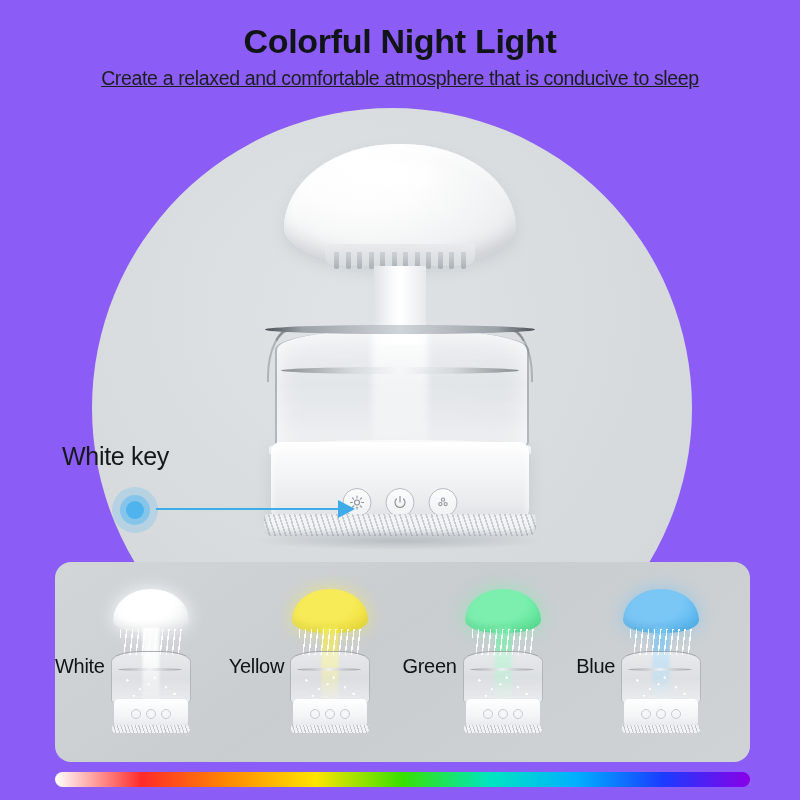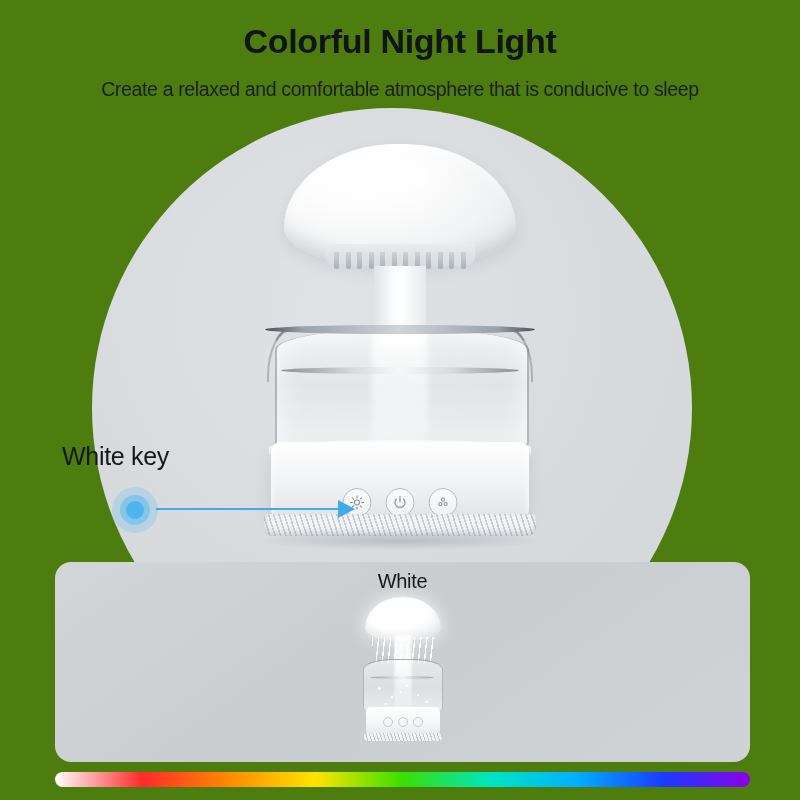--- a/index.html
+++ b/index.html
@@ -8,45 +8,46 @@
     background: #e9ebed;
   }
   body {
     font-family: "Liberation Sans", sans-serif;
   }
   #page {
     position: relative;
     width: 800px;
     height: 800px;
     overflow: hidden;
-    background: #4d7c0f;
+    background: #8b5cf6;
   }
 
   
   .title {
     position: absolute;
     top: 22px;
     left: 0;
     width: 800px;
     text-align: center;
     font-size: 34px;
     font-weight: bold;
     color: #111416;
     letter-spacing: -0.3px;
     font-family: "Liberation Sans", sans-serif;
   }
   .subtitle {
     position: absolute;
-    top: 78px;
+    top: 67px;
     left: 0;
     width: 800px;
     text-align: center;
     font-size: 19.5px;
     color: #1b1e20;
     letter-spacing: -0.35px;
+    text-decoration: underline;
   }
 
   
   .bg-circle {
     position: absolute;
     left: 92px;
     top: 108px;
     width: 600px;
     height: 600px;
     border-radius: 50%;
@@ -326,21 +327,21 @@
     left: 0;
     top: 0;
     width: 695px;
     height: 200px;
     display: flex;
   }
   .swatch {
     flex: 1 1 0;
     position: relative;
     display: flex;
-    flex-direction: column;
+    flex-direction: row;
     align-items: center;
     text-align: center;
   }
   .swatch-label {
     margin-top: 8px;
     font-size: 20px;
     color: #101314;
     letter-spacing: -0.3px;
   }
   .mini {
@@ -569,18 +570,78 @@
             <div class="mini-base">
               <div class="mini-btns">
                 <div class="mini-btn"></div>
                 <div class="mini-btn"></div>
                 <div class="mini-btn"></div>
               </div>
             </div>
             <div class="mini-vent"></div>
           </div>
         </div>
+        <div class="swatch">
+          <div class="swatch-label">Yellow</div>
+          <div class="mini">
+            <div class="mini-cap" style="background: radial-gradient(at 36% 26%, rgb(247, 235, 88) 0%, rgb(247, 235, 88) 48%, rgb(236, 220, 48) 100%); box-shadow: rgba(247, 235, 88, 0.65) 0px 0px 18px, rgba(0, 0, 0, 0.06) 0px -6px 10px inset;"></div>
+            <div class="mini-beam" style="background: linear-gradient(rgba(247, 235, 88, 0.65) 0%, rgba(247, 235, 88, 0.65) 45%, rgba(255, 255, 255, 0.15) 100%);"></div>
+            <div class="mini-rain"></div>
+            <div class="mini-tank">
+              <div class="mini-waterline"></div>
+              <div class="mini-bubbles"></div>
+            </div>
+            <div class="mini-base">
+              <div class="mini-btns">
+                <div class="mini-btn"></div>
+                <div class="mini-btn"></div>
+                <div class="mini-btn"></div>
+              </div>
+            </div>
+            <div class="mini-vent"></div>
+          </div>
+        </div>
+        <div class="swatch">
+          <div class="swatch-label">Green</div>
+          <div class="mini">
+            <div class="mini-cap" style="background: radial-gradient(at 36% 26%, rgb(124, 239, 174) 0%, rgb(124, 239, 174) 48%, rgb(79, 223, 142) 100%); box-shadow: rgba(124, 239, 174, 0.65) 0px 0px 18px, rgba(0, 0, 0, 0.06) 0px -6px 10px inset;"></div>
+            <div class="mini-beam" style="background: linear-gradient(rgba(124, 239, 174, 0.65) 0%, rgba(124, 239, 174, 0.65) 45%, rgba(255, 255, 255, 0.15) 100%);"></div>
+            <div class="mini-rain"></div>
+            <div class="mini-tank">
+              <div class="mini-waterline"></div>
+              <div class="mini-bubbles"></div>
+            </div>
+            <div class="mini-base">
+              <div class="mini-btns">
+                <div class="mini-btn"></div>
+                <div class="mini-btn"></div>
+                <div class="mini-btn"></div>
+              </div>
+            </div>
+            <div class="mini-vent"></div>
+          </div>
+        </div>
+        <div class="swatch">
+          <div class="swatch-label">Blue</div>
+          <div class="mini">
+            <div class="mini-cap" style="background: radial-gradient(at 36% 26%, rgb(122, 198, 245) 0%, rgb(122, 198, 245) 48%, rgb(69, 176, 239) 100%); box-shadow: rgba(122, 198, 245, 0.65) 0px 0px 18px, rgba(0, 0, 0, 0.06) 0px -6px 10px inset;"></div>
+            <div class="mini-beam" style="background: linear-gradient(rgba(122, 198, 245, 0.65) 0%, rgba(122, 198, 245, 0.65) 45%, rgba(255, 255, 255, 0.15) 100%);"></div>
+            <div class="mini-rain"></div>
+            <div class="mini-tank">
+              <div class="mini-waterline"></div>
+              <div class="mini-bubbles"></div>
+            </div>
+            <div class="mini-base">
+              <div class="mini-btns">
+                <div class="mini-btn"></div>
+                <div class="mini-btn"></div>
+                <div class="mini-btn"></div>
+              </div>
+            </div>
+            <div class="mini-vent"></div>
+          </div>
+        </div>
       </div>
   </div>
 
   <div class="rainbow-bar" style="background: linear-gradient(90deg, rgb(255, 255, 255), rgb(255, 42, 42), rgb(255, 138, 0), rgb(255, 228, 0), rgb(56, 224, 0), rgb(0, 230, 192), rgb(0, 176, 255), rgb(26, 60, 255), rgb(138, 0, 230));"></div>
 
 </div>
 
 </body></html>

